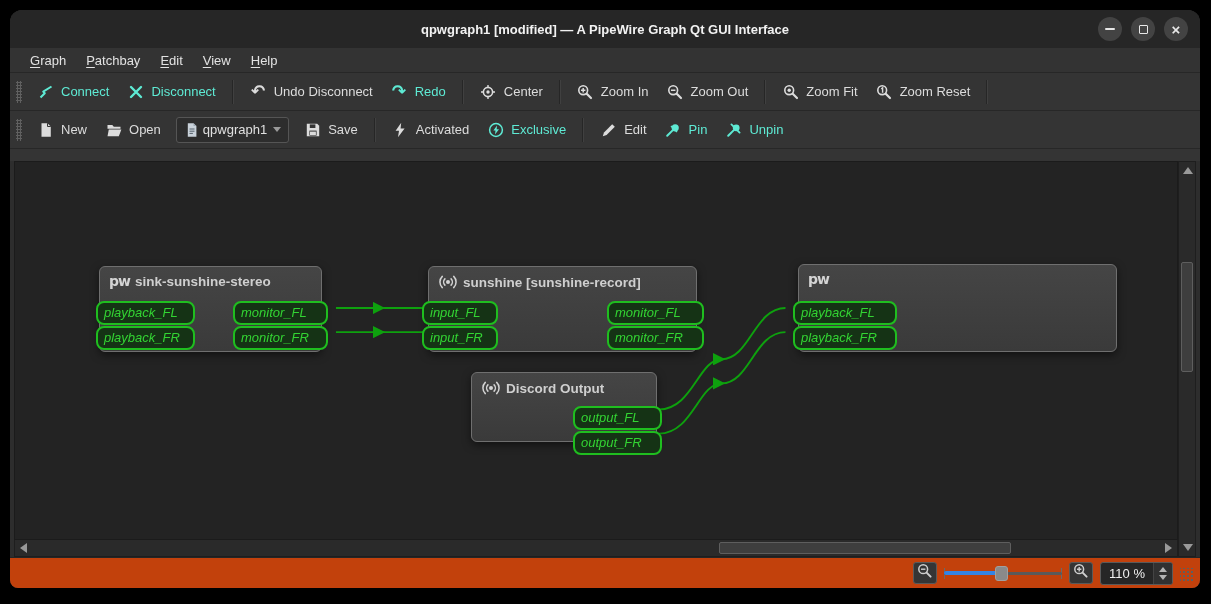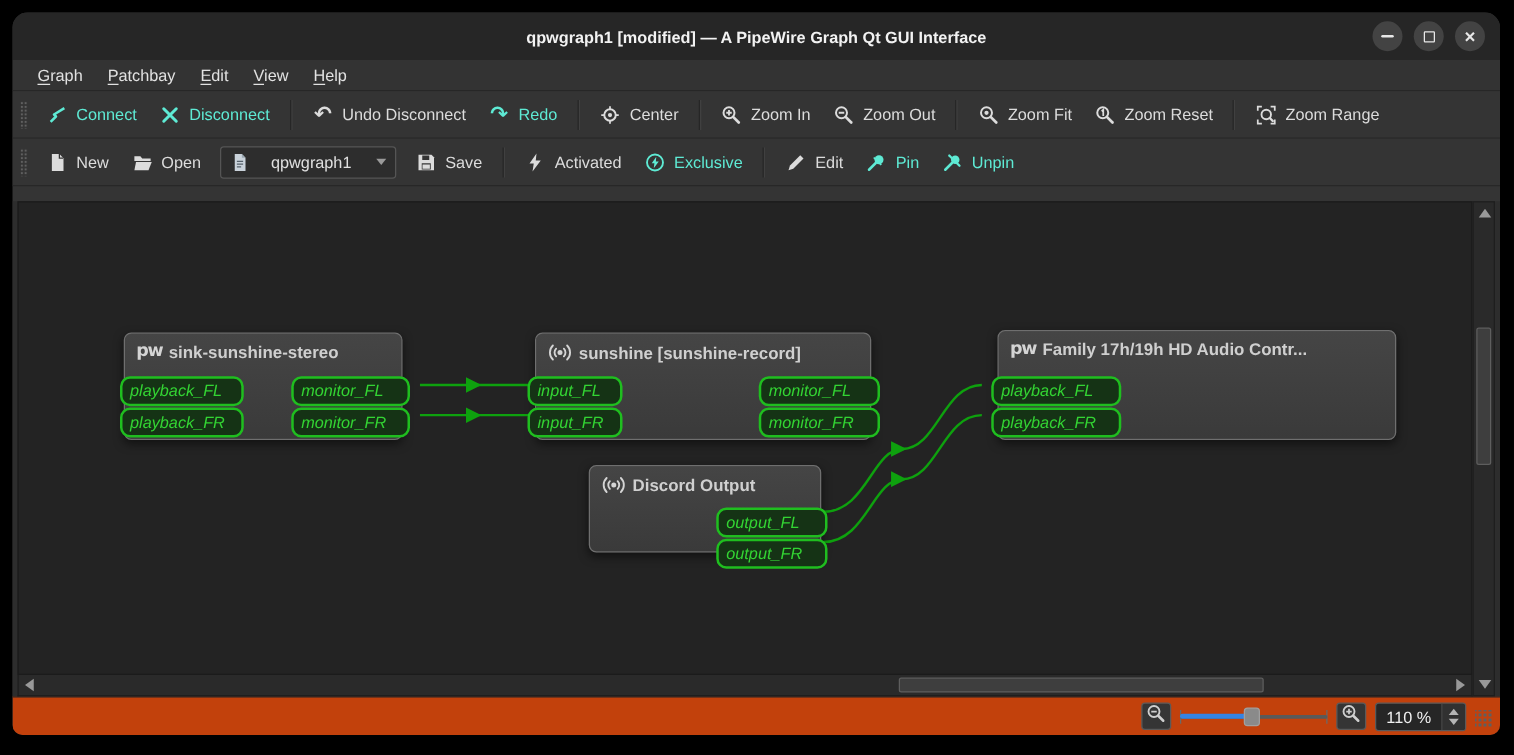--- a/index.html
+++ b/index.html
@@ -25,21 +25,21 @@
   
   .toolbar{height:38px;background:#343434;display:flex;align-items:center;padding:0 4px;flex:none;border-bottom:1px solid #272727;}
   .tb-handle{width:6px;height:22px;margin:0 6px 0 2px;
     background-image:radial-gradient(#606060 1px,transparent 1.2px);background-size:3px 3px;}
   .tb-sep{width:0;height:24px;border-left:1px solid #262626;border-right:1px solid #404040;margin:0 7px;}
   .tb-btn{display:flex;align-items:center;gap:7px;padding:5px 9px;color:#dcdcdc;font-size:13px;border-radius:3px;}
   .tb-btn.disabled{color:#5eead4;}
   .tb-icon{display:inline-flex;width:17px;height:17px;align-items:center;justify-content:center;}
   .tb-icon svg{display:block;}
   .tb-icon.txt{font-size:17px;font-weight:bold;line-height:1;}
-  .combo{display:flex;align-items:center;gap:16px;height:26px;padding:0 7px;margin:0 6px;
+  .combo{display:flex;align-items:center;gap:2px;height:26px;padding:0 7px;margin:0 6px;
     background:#2d2d2d;border:1px solid #555;border-radius:3px;color:#e0e0e0;font-size:13px;justify-content:center;}
   .combo-arrow{width:0;height:0;border-left:4px solid transparent;border-right:4px solid transparent;border-top:5px solid #9a9a9a;margin-left:4px;}
 
   
   .main{flex:1;display:grid;grid-template-columns:1fr 18px;grid-template-rows:1fr 17px;padding:0 4px;background:#2d2d2d;min-height:0;margin-top:12px;}
   .canvas{grid-column:1;grid-row:1;position:relative;background:#232323;border:1px solid #1b1b1b;overflow:hidden;}
   .wires{position:absolute;left:0;top:0;width:100%;height:100%;}
 
   .node{position:absolute;background:linear-gradient(#454545,#3a3a3a);border:1px solid #6f6f6f;border-radius:6px;
     box-shadow:0 3px 8px rgba(0,0,0,.5);}
@@ -180,30 +180,20 @@
         <span class="tb-icon">
           <svg width="16" height="16" viewBox="0 0 16 16">
             <circle cx="6.2" cy="6.2" r="4.4" fill="none" stroke="currentColor" stroke-width="1.6"></circle>
             <line x1="9.7" y1="9.7" x2="14" y2="14" stroke="currentColor" stroke-width="2.2" stroke-linecap="round"></line>
             <path d="M5.3 5 l1.3-1.2 v5" fill="none" stroke="currentColor" stroke-width="1.4"></path>
           </svg>
         </span>
         <span>Zoom Reset</span>
       </div>
       <div class="tb-sep"></div>
-      <div class="tb-btn">
-        <span class="tb-icon">
-          <svg width="16" height="16" viewBox="0 0 16 16">
-            <circle cx="8" cy="7.6" r="3.8" fill="none" stroke="currentColor" stroke-width="1.5"></circle>
-            <line x1="10.8" y1="10.4" x2="13.2" y2="12.8" stroke="currentColor" stroke-width="1.9" stroke-linecap="round"></line>
-            <path d="M1.2 4.5V1.2H4.5 M11.5 1.2h3.3v3.3 M14.8 11.5v3.3h-3.3 M4.5 14.8H1.2v-3.3" fill="none" stroke="currentColor" stroke-width="1.4"></path>
-          </svg>
-        </span>
-        <span>Zoom Range</span>
-      </div>
     </div>
   <div class="toolbar" id="toolbar-patchbay">
       <div class="tb-handle"></div>
       <div class="tb-btn">
         <span class="tb-icon">
           <svg width="16" height="16" viewBox="0 0 16 16">
             <path d="M3.5 1.2 h6 l3.3 3.3 v10.3 h-9.3 z" fill="currentColor"></path>
             <path d="M9.5 1.2 v3.3 h3.3" fill="none" stroke="#343434" stroke-width="1"></path>
           </svg>
         </span>
@@ -329,21 +319,20 @@
         </div>
       </div>
       <div class="port" style="left:407px;top:139px;width:76px;">input_FL</div>
       <div class="port" style="left:407px;top:164px;width:76px;">input_FR</div>
       <div class="port" style="left:592px;top:139px;width:97px;">monitor_FL</div>
       <div class="port" style="left:592px;top:164px;width:97px;">monitor_FR</div>
 
       <div class="node" style="left:783px;top:102px;width:319px;height:88px;">
         <div class="node-header">
           <span class="pw-glyph">pw</span>
-          <span>Family 17h/19h HD Audio Contr...</span>
         </div>
       </div>
       <div class="port" style="left:778px;top:139px;width:104px;">playback_FL</div>
       <div class="port" style="left:778px;top:164px;width:104px;">playback_FR</div>
 
       <div class="node" style="left:456px;top:210px;width:186px;height:70px;">
         <div class="node-header">
           <span class="media-glyph">
             <svg width="20" height="18" viewBox="0 0 20 18">
                 <circle cx="10" cy="9" r="2" fill="currentColor"></circle>

